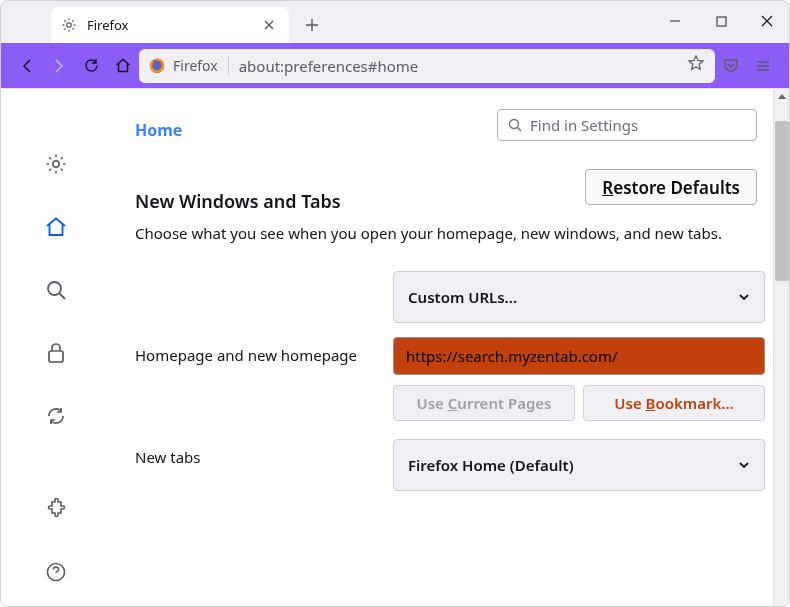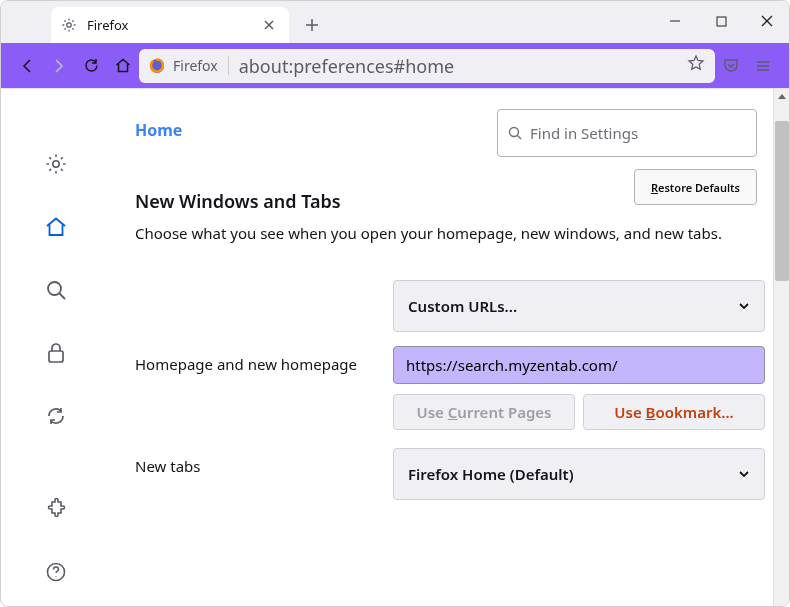--- a/index.html
+++ b/index.html
@@ -15,44 +15,44 @@
     .window-controls { position: absolute; right: 0; top: 0; display: flex; height: 42px; }
     .win-btn { width: 46px; display: flex; align-items: center; justify-content: center; color: #222; }
 
     
     .toolbar { height: 46px; background: #8b5cf6; display: flex; align-items: center; padding: 0 10px; gap: 0; border-bottom: 1px solid #e4e4e8; }
     .nav-btn { width: 32px; height: 32px; display: flex; align-items: center; justify-content: center; color: #5b5b66; border-radius: 4px; }
     .nav-btn.disabled { color: #bfbfc9; }
     .urlbar { flex: 1; height: 34px; background: #f0f0f4; border-radius: 6px; display: flex; align-items: center; padding: 0 10px; gap: 10px; }
     .url-identity { display: flex; align-items: center; gap: 8px; }
     .url-identity-label { color: #5b5b66; font-size: 14px; border-right: 1px solid #ccc; padding-right: 10px; }
-    .url-address { color: #5b5b66; font-size: 18px; flex: 1; }
+    .url-address { color: #5b5b66; font-size: 15px; flex: 1; }
     .ff-logo { width: 16px; height: 16px; }
 
     
     .content-wrapper { display: flex; height: calc(100% - 88px); position: relative; }
     .sidebar { width: 110px; display: flex; flex-direction: column; align-items: center; padding-top: 58px; gap: 30px; }
     .sidebar-item { width: 36px; height: 36px; display: flex; align-items: center; justify-content: center; color: #5b5b66; border-radius: 6px; cursor: pointer; }
     .sidebar-item.active { color: #0060df; }
 
     .main { flex: 1; padding: 30px 24px 0 24px; overflow-y: auto; }
     .page-title { font-size: 16px; font-weight: 700; color: #3b82f6; margin-bottom: 48px; }
     .section-title { font-size: 18px; font-weight: 600; color: #15141a; margin-bottom: 10px; margin-top: 24px; }
-    .section-desc { font-size: 15px; color: #15141a; margin-bottom: 37px; }
-
-    .search-box { position: absolute; right: 32px; top: 20px; width: 260px; height: 48px; border: 1px solid #b1b1b9; border-radius: 4px; display: flex; align-items: center; padding: 0 10px; gap: 8px; color: #6e6e78; font-size: 15px; }
-
-    .restore-btn { position: absolute; right: 32px; top: 80px; height: 36px; padding: 0 16px; border: 1px solid #b1b1b9; background: #f9f9fa; border-radius: 4px; font-size: 11px; color: #0c0c0d; font-weight: 600; cursor: pointer; }
+    .section-desc { font-size: 15px; color: #15141a; margin-bottom: 28px; }
+
+    .search-box { position: absolute; right: 32px; top: 20px; width: 260px; height: 32px; border: 1px solid #b1b1b9; border-radius: 4px; display: flex; align-items: center; padding: 0 10px; gap: 8px; color: #6e6e78; font-size: 15px; }
+
+    .restore-btn { position: absolute; right: 32px; top: 80px; height: 36px; padding: 0 16px; border: 1px solid #b1b1b9; background: #f9f9fa; border-radius: 4px; font-size: 17px; color: #0c0c0d; font-weight: 600; cursor: pointer; }
 
     .setting-row { display: flex; align-items: flex-start; margin-bottom: 14px; }
     .setting-label { width: 258px; font-size: 15px; color: #15141a; padding-top: 8px; }
     .setting-control { flex: 1; }
 
     .select { width: 100%; height: 52px; border: 1px solid #cfcfd8; background: #f0f0f4; border-radius: 4px; padding: 0 14px; display: flex; align-items: center; justify-content: space-between; font-size: 15px; font-weight: 600; color: #15141a; cursor: pointer; }
-    .input { width: 100%; height: 38px; border: 1px solid #8f8f9d; border-radius: 4px; padding: 0 12px; font-size: 15px; background: #c4b5fd; }
+    .input { width: 100%; height: 38px; border: 1px solid #8f8f9d; border-radius: 4px; padding: 0 12px; font-size: 15px; background: #c2410c; }
     .button-row { display: flex; gap: 8px; margin-top: 10px; }
     .ctrl-btn { flex: 1; height: 36px; border: 1px solid #cfcfd8; background: #f0f0f4; border-radius: 4px; font-size: 15px; font-weight: 600; color: #c2410c; cursor: pointer; }
     .ctrl-btn.disabled { color: #9e9ea7; }
 
     .scrollbar { position: absolute; right: 0; top: 0; width: 16px; height: 100%; background: #f0f0f0; border-left: 1px solid #e0e0e0; }
     .thumb { width: 14px; height: 160px; background: #c1c1c1; margin: 16px auto 0; border-radius: 2px; }
     .scroll-arrow { width: 16px; height: 16px; display: flex; align-items: center; justify-content: center; color: #666; }
 
     .underline { text-decoration: underline; text-decoration-thickness: 1px; }
   </style>

